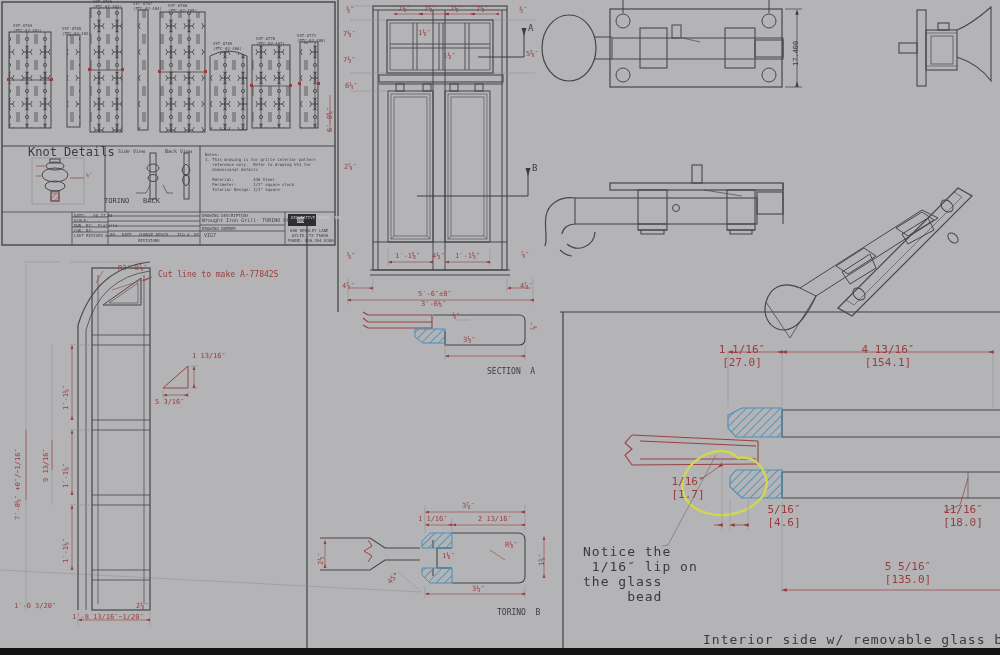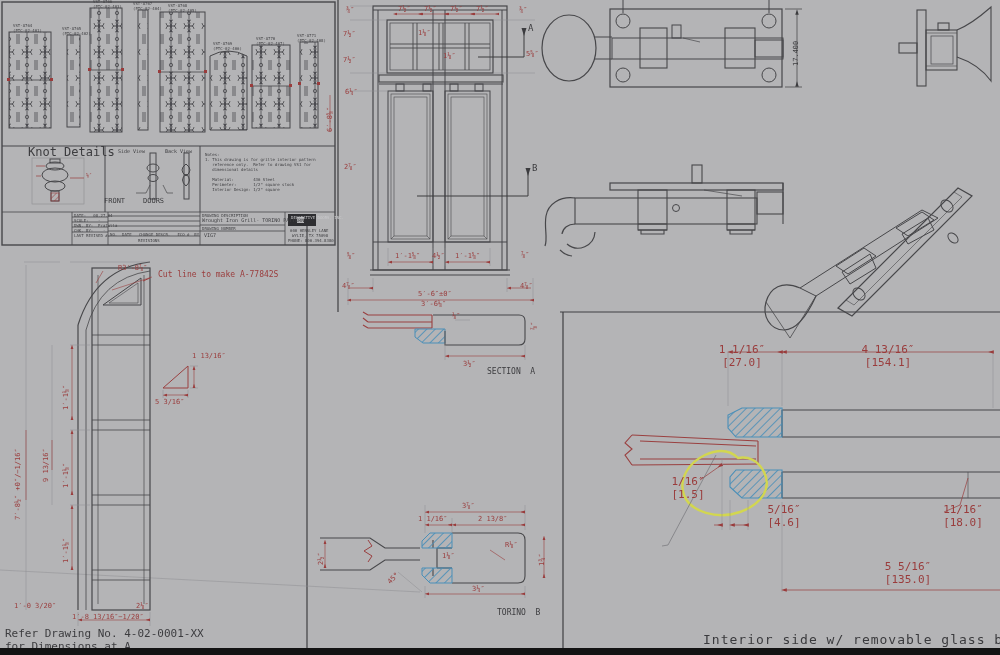--- a/index.html
+++ b/index.html
@@ -454,22 +454,22 @@
 <span class="lbl tiny" style="left:133px;top:1px"><span>VST-A767</span><br><span>(PTC-02-404)</span></span>
 <span class="lbl tiny" style="left:168px;top:3px"><span>VST-A768</span><br><span>(PTC-02-405)</span></span>
 <span class="lbl tiny" style="left:213px;top:41px"><span>VST-A769</span><br><span>(PTC-02-406)</span></span>
 <span class="lbl tiny" style="left:256px;top:36px"><span>VST-A770</span><br><span>(PTC-02-407)</span></span>
 <span class="lbl tiny" style="left:297px;top:33px"><span>VST-A771</span><br><span>(PTC-02-408)</span></span>
 
 <span class="lbl dk" style="left:28px;top:146px;font-size:12px">Knot Details</span>
 <span class="lbl rd" style="left:86px;top:173px;font-size:5px">⅝″</span>
 <span class="lbl t5" style="left:118px;top:149px">Side View</span>
 <span class="lbl t5" style="left:165px;top:149px">Back View</span>
-<span class="lbl dk" style="left:104px;top:197px;font-size:7px">FRONT</span>
-<span class="lbl dk" style="left:143px;top:197px;font-size:7px">DOORS</span>
+<span class="lbl dk" style="left:104px;top:197px;font-size:7px">TORINO</span>
+<span class="lbl dk" style="left:143px;top:197px;font-size:7px">BACK</span>
 <span class="lbl tiny" style="left:205px;top:152px">Notes:
 1. This drawing is for grille interior pattern
    reference only.  Refer to drawing VS1 for
    dimensional details
 
    Material:        436 Steel
    Perimeter:       1/2" square stock
    Interior Design: 1/2" square</span>
 
 <span class="lbl tiny" style="left:74px;top:213px">DATE:   08.27.04</span>
@@ -488,74 +488,76 @@
 <span class="lbl tiny" style="left:292px;top:233px">WYLIE, TX 75098</span>
 <span class="lbl tiny" style="left:288px;top:238px">PHONE: 800.394.8380</span>
 
 <span class="lbl rd" style="left:398px;top:5px">7½″</span>
 <span class="lbl rd" style="left:424px;top:5px">7½″</span>
 <span class="lbl rd" style="left:450px;top:5px">7½″</span>
 <span class="lbl rd" style="left:476px;top:5px">7½″</span>
 <span class="lbl rd" style="left:346px;top:6px">¾″</span>
 <span class="lbl rd" style="left:343px;top:30px">7½″</span>
 <span class="lbl rd" style="left:343px;top:56px">7½″</span>
-<span class="lbl rd" style="left:345px;top:88px">6¼″</span>
+<span class="lbl rd" style="left:345px;top:82px">6¼″</span>
 <span class="lbl rd" style="left:344px;top:163px">2⅞″</span>
 <span class="lbl rd" style="left:347px;top:252px">⅝″</span>
 <span class="lbl rd" style="left:342px;top:282px">4⅞″</span>
 <span class="lbl rd" style="left:519px;top:6px">¾″</span>
 <span class="lbl rd" style="left:526px;top:50px">5⅝″</span>
 <span class="lbl rd" style="left:521px;top:251px">⅞″</span>
 <span class="lbl rd" style="left:520px;top:282px">4⅞″</span>
 <span class="lbl rd" style="left:418px;top:29px">1⅛″</span>
 <span class="lbl rd" style="left:443px;top:52px">1⅛″</span>
 <span class="lbl rd" style="left:395px;top:252px">1′-1⅝″</span>
 <span class="lbl rd" style="left:432px;top:252px">4½″</span>
 <span class="lbl rd" style="left:455px;top:252px">1′-1⅝″</span>
 <span class="lbl rd" style="left:418px;top:290px">5′-6″±0″</span>
 <span class="lbl rd" style="left:421px;top:300px">3′-6⅛″</span>
 <span class="lbl rd rot" style="left:326px;top:132px">6′-8⅝″</span>
 <span class="lbl dk" style="left:528px;top:23px;font-size:9px">A</span>
 <span class="lbl dk" style="left:532px;top:163px;font-size:9px">B</span>
 
 <span class="lbl rd" style="left:452px;top:312px">⅛″</span>
 <span class="lbl rd rot" style="left:530px;top:330px">⅞″</span>
-<span class="lbl rd" style="left:463px;top:360px">3½″</span>
+<span class="lbl rd" style="left:463px;top:336px">3½″</span>
 <span class="lbl dk" style="left:487px;top:367px;font-size:8px">SECTION  A</span>
 
 <span class="lbl rd" style="left:462px;top:502px">3⅞″</span>
 <span class="lbl rd" style="left:418px;top:515px">1 1/16″</span>
-<span class="lbl rd" style="left:478px;top:515px">2 13/8″</span>
+<span class="lbl rd" style="left:478px;top:515px">2 13/16″</span>
 <span class="lbl rd" style="left:505px;top:541px">R⅛″</span>
 <span class="lbl rd rot" style="left:538px;top:566px">1¾″</span>
 <span class="lbl rd" style="left:442px;top:552px">1⅛″</span>
 <span class="lbl rd rot45" style="left:386px;top:580px">45°</span>
 <span class="lbl rd rot" style="left:317px;top:565px">2½″</span>
 <span class="lbl rd" style="left:472px;top:585px">3¼″</span>
 <span class="lbl dk" style="left:497px;top:608px;font-size:8px">TORINO  B</span>
 
 <span class="lbl dk rot" style="left:792px;top:66px;font-size:7px">17.400</span>
 
 <div class="lbl dimblk" style="left:712px;top:343px;width:60px"><span>1 1/16″</span><br><span>[27.0]</span></div>
 <div class="lbl dimblk" style="left:848px;top:343px;width:80px"><span>4 13/16″</span><br><span>[154.1]</span></div>
-<div class="lbl dimblk" style="left:660px;top:475px;width:56px"><span>1/16″</span><br><span>[1.5]</span></div>
+<div class="lbl dimblk" style="left:660px;top:475px;width:56px"><span>1/16″</span><br><span>[1.7]</span></div>
 <div class="lbl dimblk" style="left:756px;top:503px;width:56px"><span>5/16″</span><br><span>[4.6]</span></div>
 <div class="lbl dimblk" style="left:930px;top:503px;width:66px"><span>11/16″</span><br><span>[18.0]</span></div>
 <div class="lbl dimblk" style="left:868px;top:560px;width:80px"><span>5 5/16″</span><br><span>[135.0]</span></div>
+<span class="lbl cadtxt" style="left:583px;top:545px">Notice the
+ 1/16″ lip on
+the glass
+     bead</span>
 <span class="lbl cadtxt" style="left:703px;top:633px">Interior side w/ removable glass b</span>
 
 <span class="lbl rd" style="left:118px;top:264px">R3′-8⅞″</span>
 <span class="lbl rd2" style="left:158px;top:270px">Cut line to make A-77842S</span>
 <span class="lbl rd" style="left:192px;top:352px">1 13/16″</span>
 <span class="lbl rd" style="left:155px;top:398px">5 3/16″</span>
 <span class="lbl rd rot" style="left:62px;top:410px">1′-1⅛″</span>
 <span class="lbl rd rot" style="left:62px;top:488px">1′-1⅛″</span>
 <span class="lbl rd rot" style="left:62px;top:563px">1′-1⅛″</span>
 <span class="lbl rd rot" style="left:42px;top:482px">9 13/16″</span>
 <span class="lbl rd rot" style="left:14px;top:520px">7′-8½″ +0″/−1/16″</span>
 <span class="lbl rd" style="left:14px;top:602px">1′-0 3/20″</span>
 <span class="lbl rd" style="left:136px;top:602px">2⅛″</span>
 <span class="lbl rd" style="left:72px;top:613px">1′-8 13/16″−1/20″</span>
-<span class="lbl dk" style="left:5px;top:628px;font-size:11px">Refer Drawing No. 4-02-0001-XX
-for Dimensions at A</span>
 
 <div class="bottombar"></div>
 </div>
 
 </body></html>

